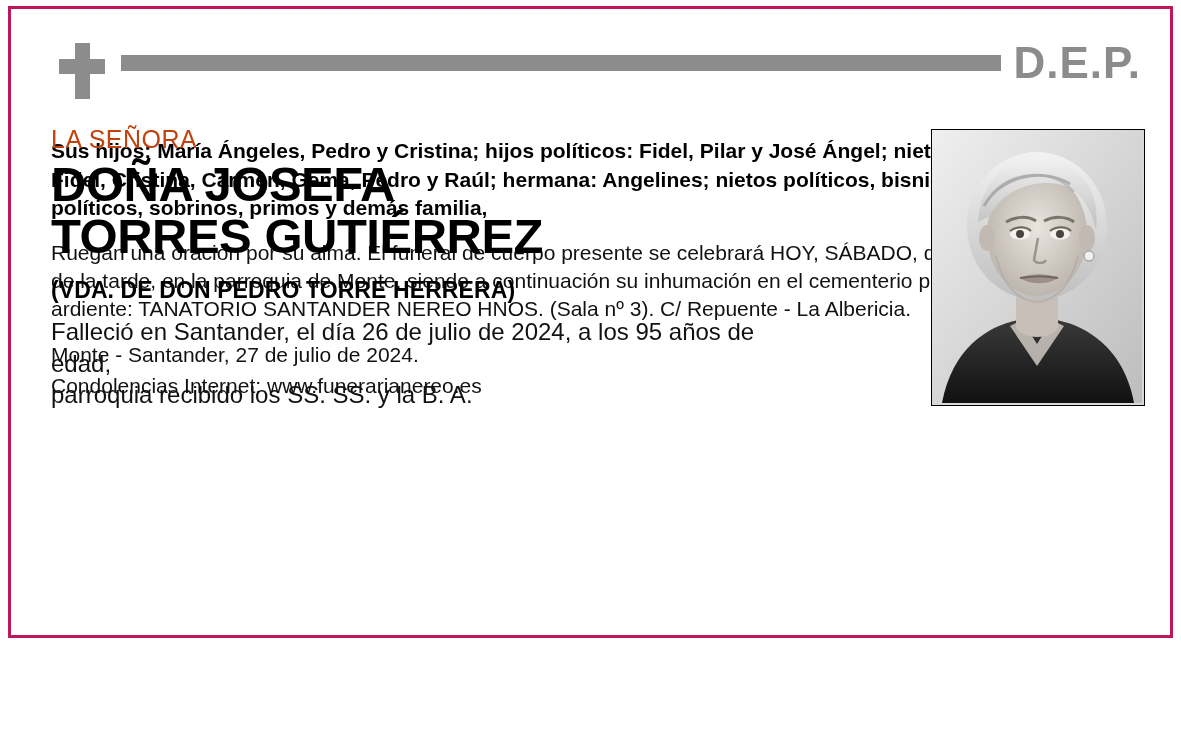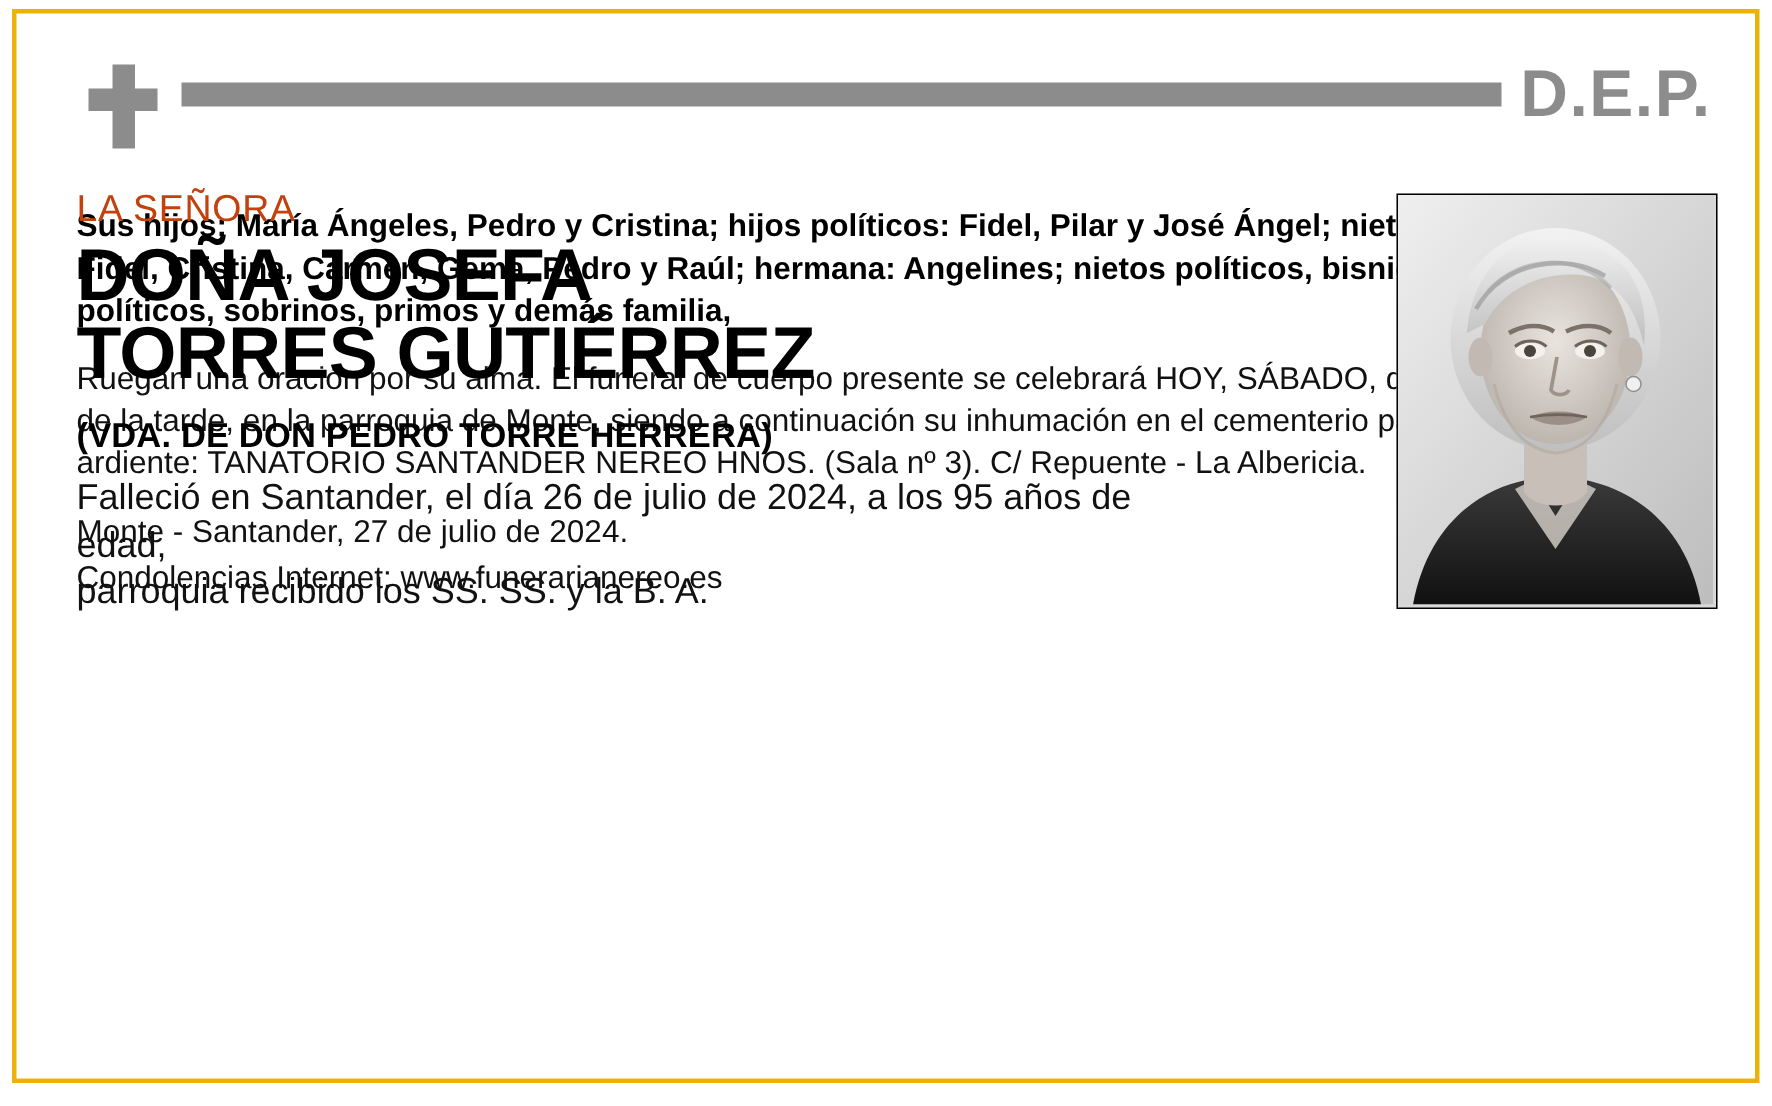--- a/index.html
+++ b/index.html
@@ -18,22 +18,22 @@
     background: #ffffff;
     box-sizing: border-box;
     overflow: hidden;
   }
   
   .frame {
     position: absolute;
     left: 8px;
     top: 6px;
     width: 1165px;
-    height: 716px;
-    border: 3px solid #eab308;
+    height: 632px;
+    border: 3px solid #be185d;
     box-sizing: border-box;
     background: #ffffff;
   }
   .inner {
     position: absolute;
     left: 0;
     top: 0;
     right: 0;
     bottom: 0;
     padding: 0;

